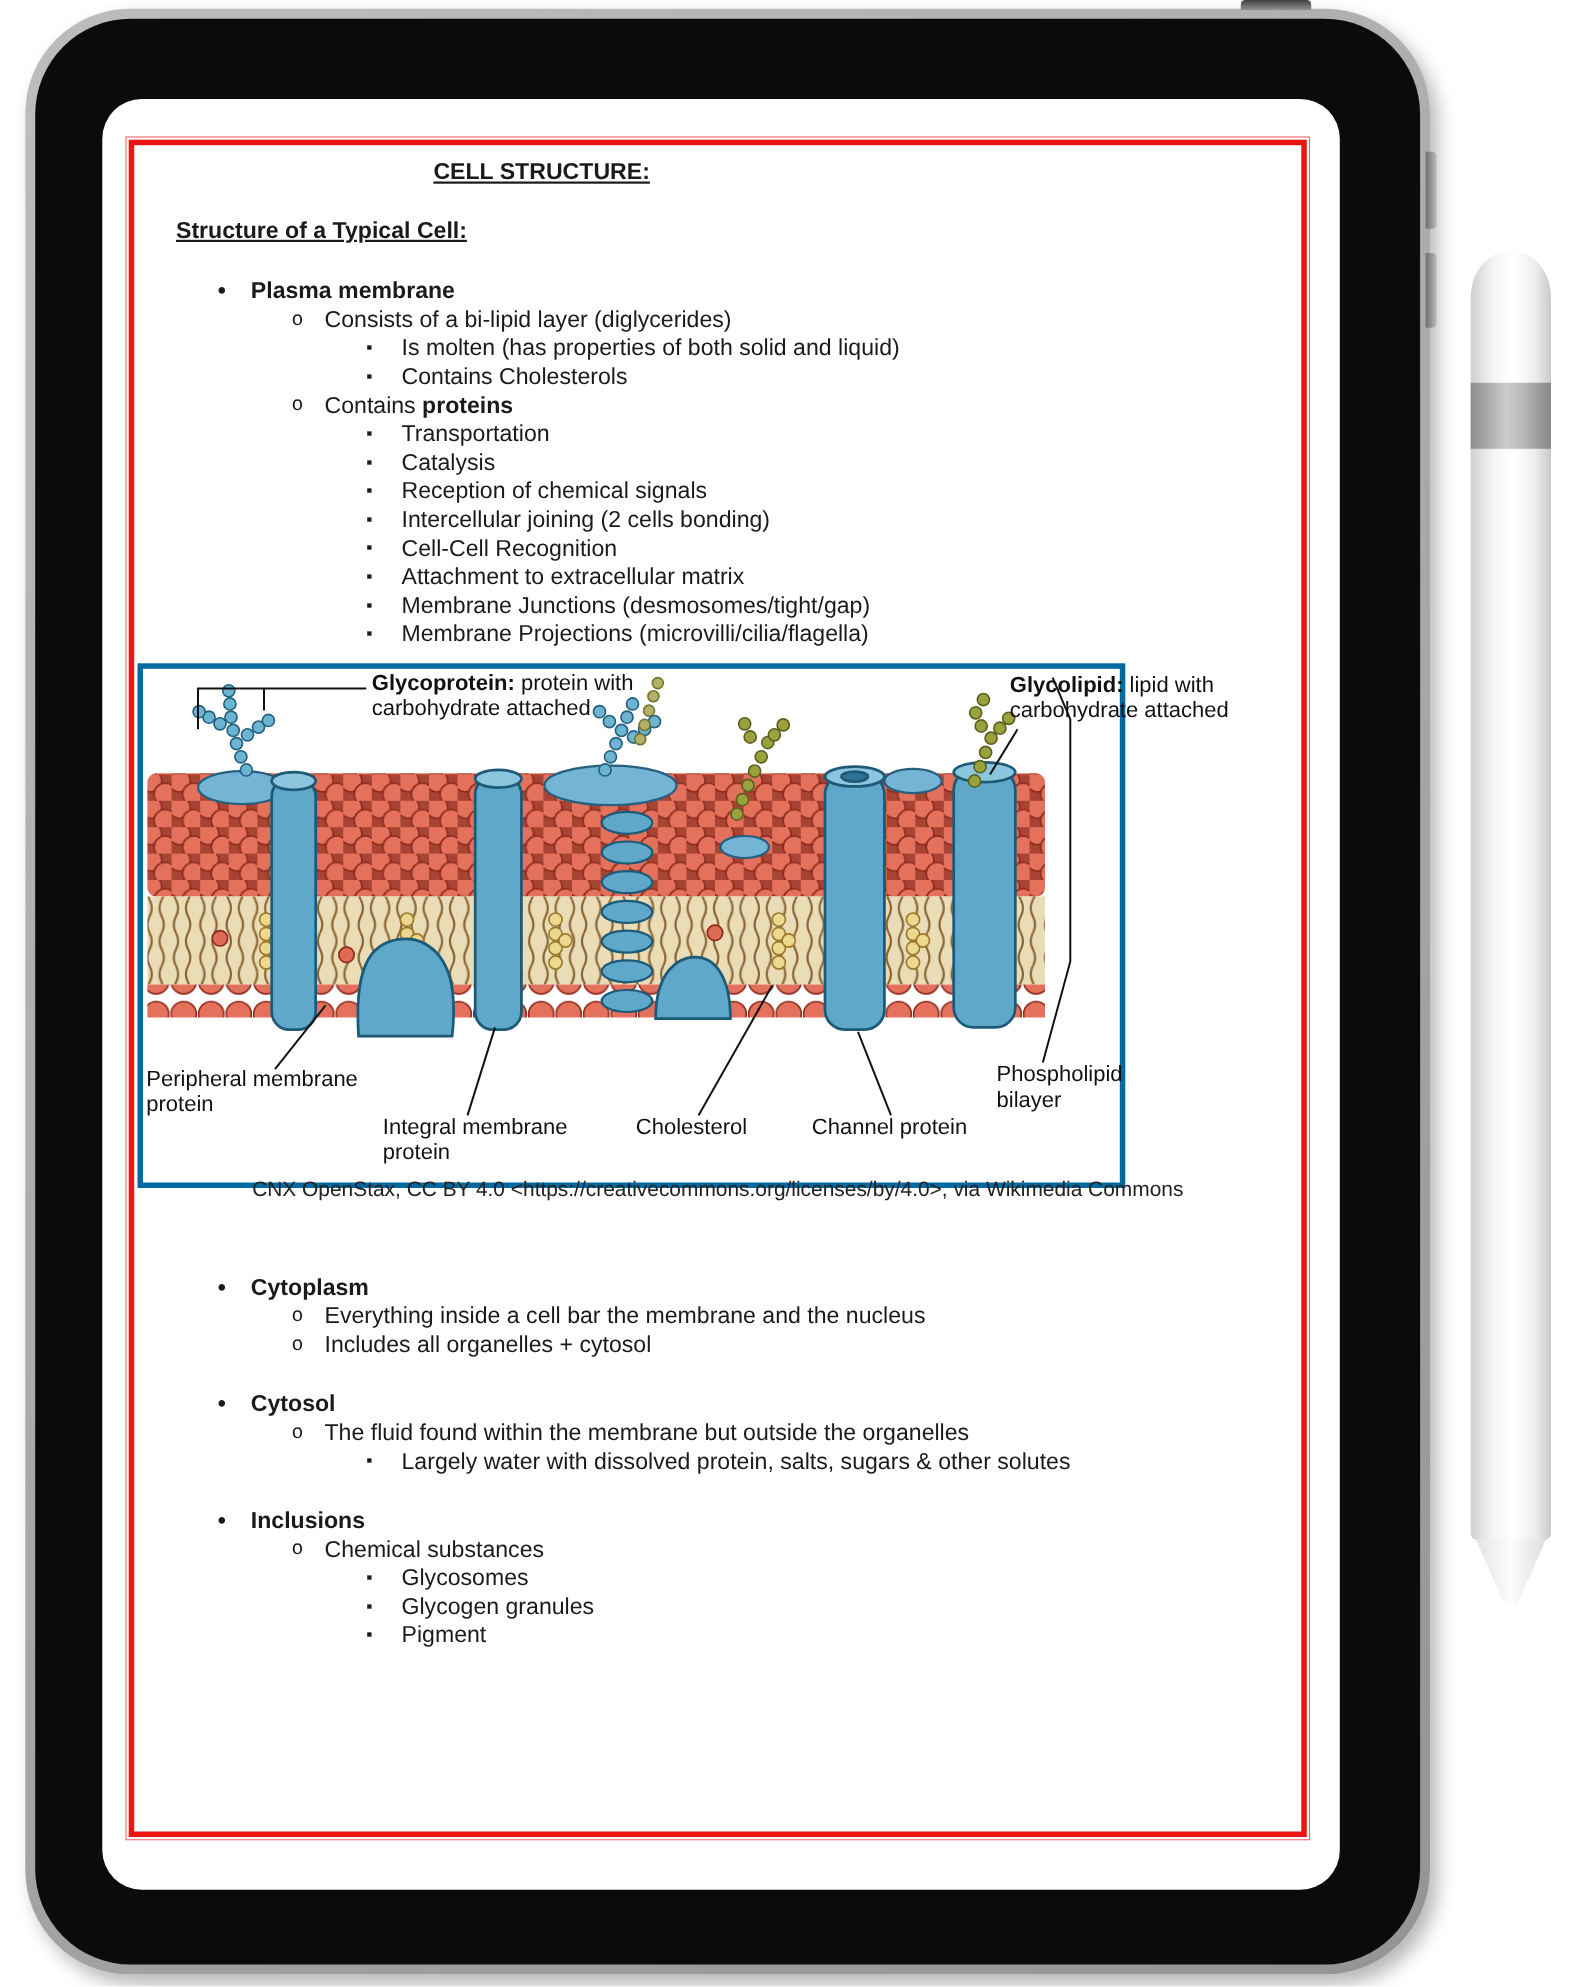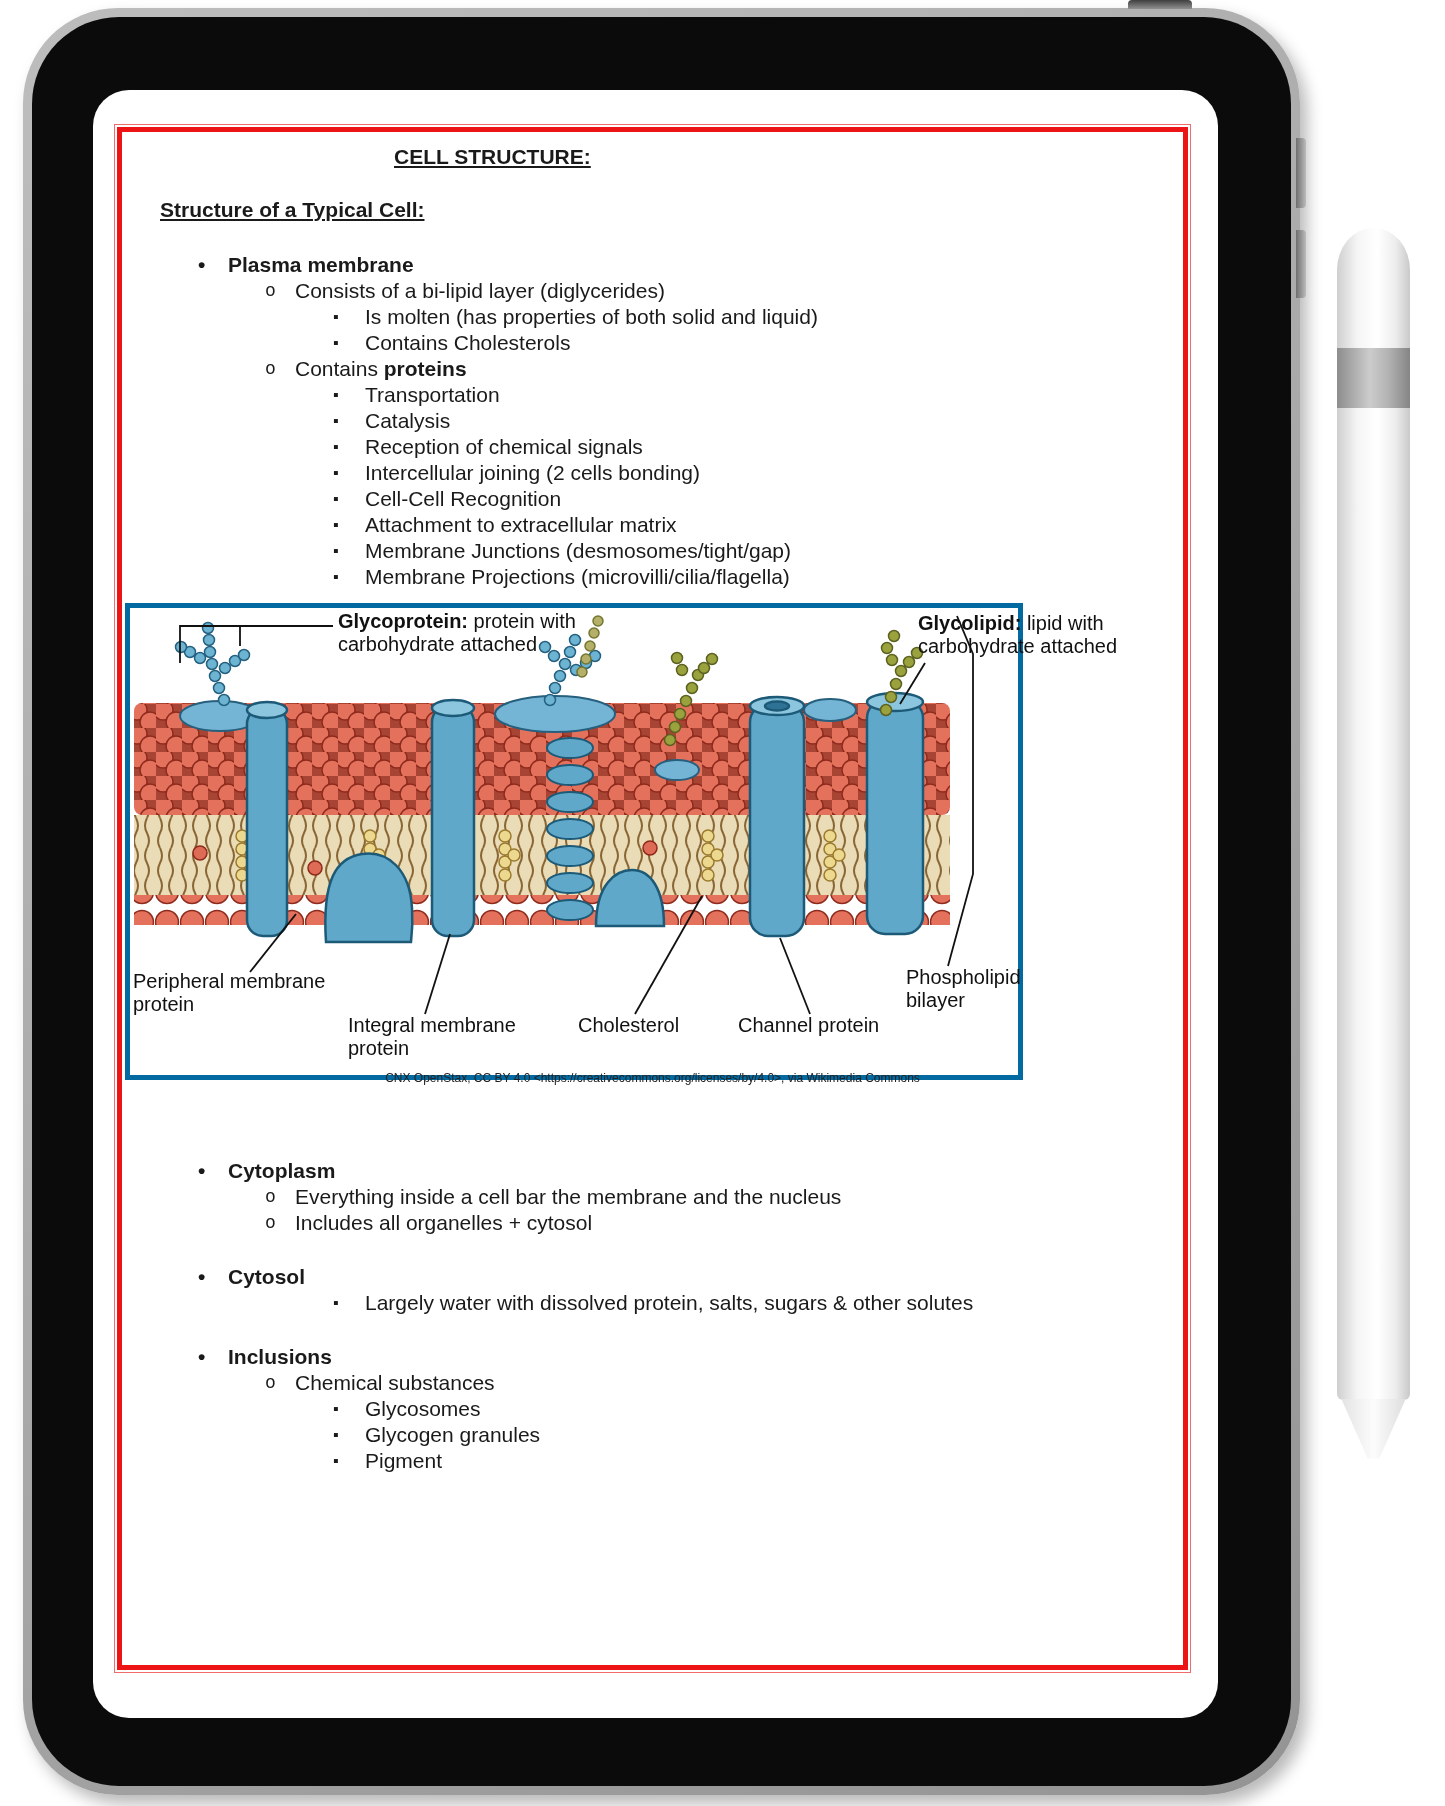--- a/index.html
+++ b/index.html
@@ -48,21 +48,21 @@
   .figure svg{position:absolute;left:0;top:0;}
   .fig-label{position:absolute;font-size:20px;line-height:23px;color:#111;}
   .fig-label .term{font-weight:bold;}
   .lbl-glycoprotein{left:208px;top:2px;width:245px;}
   .lbl-glycolipid{left:788px;top:4px;width:200px;}
   .lbl-peripheral{left:3px;top:362px;width:195px;}
   .lbl-integral{left:218px;top:406px;width:170px;}
   .lbl-cholesterol{left:448px;top:406px;width:130px;}
   .lbl-channel{left:608px;top:406px;width:160px;}
   .lbl-bilayer{left:776px;top:358px;width:112px;}
-  .attribution{position:absolute;top:939px;left:0;width:100%;text-align:center;font-size:12px;color:#222;}
+  .attribution{position:absolute;top:939px;left:0;width:100%;text-align:center;font-size:19px;color:#222;}
 </style>
 </head>
 <body>
 
 <div class="stage">
 
   <div class="tablet">
     <div class="bezel"></div>
     <div class="screen">
 
@@ -263,20 +263,21 @@
           <div class="fig-label lbl-bilayer">Phospholipid bilayer</div>
         </div>
 
         <div class="attribution">CNX OpenStax, CC BY 4.0 &lt;https://creativecommons.org/licenses/by/4.0&gt;, via Wikimedia Commons</div>
 
         <div class="list bottom-list">
           <div class="ln l1"><span>Cytoplasm</span></div>
           <div class="ln l2"><span>Everything inside a cell bar the membrane and the nucleus</span></div>
           <div class="ln l2"><span>Includes all organelles + cytosol</span></div>
           <div class="ln l1"><span>Cytosol</span></div>
+          <div class="ln l2"><span>The fluid found within the membrane but outside the organelles</span></div>
           <div class="ln l3"><span>Largely water with dissolved protein, salts, sugars &amp; other solutes</span></div>
           <div class="ln l1"><span>Inclusions</span></div>
           <div class="ln l2"><span>Chemical substances</span></div>
           <div class="ln l3"><span>Glycosomes</span></div>
           <div class="ln l3"><span>Glycogen granules</span></div>
           <div class="ln l3"><span>Pigment</span></div>
         </div>
       </div>
     </div>
   </div>

